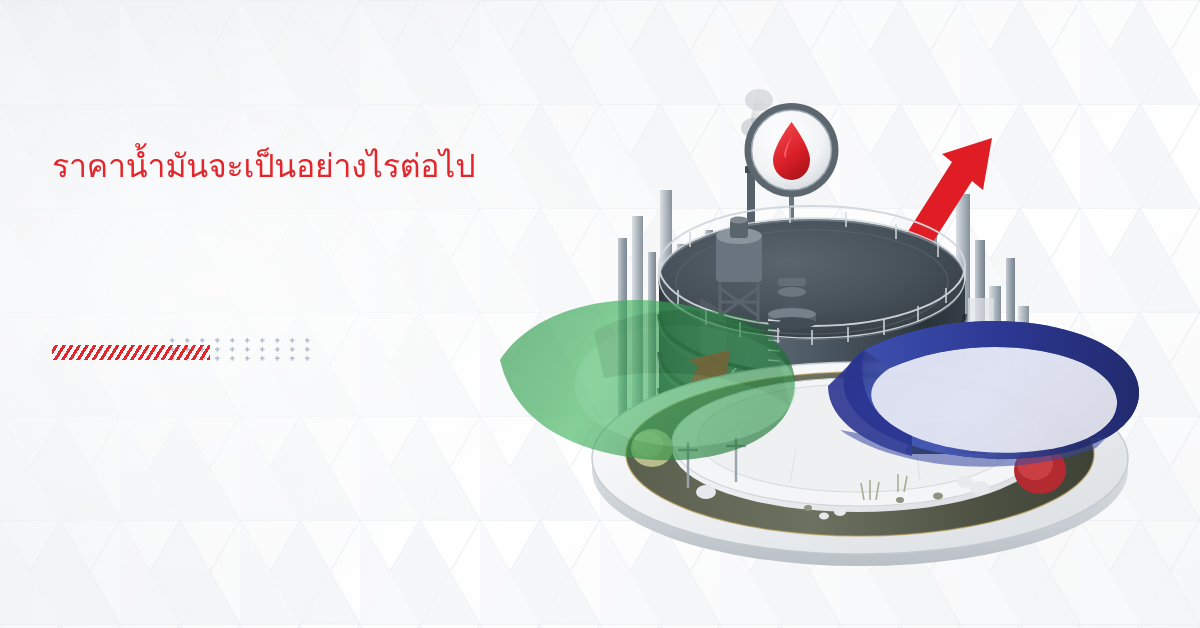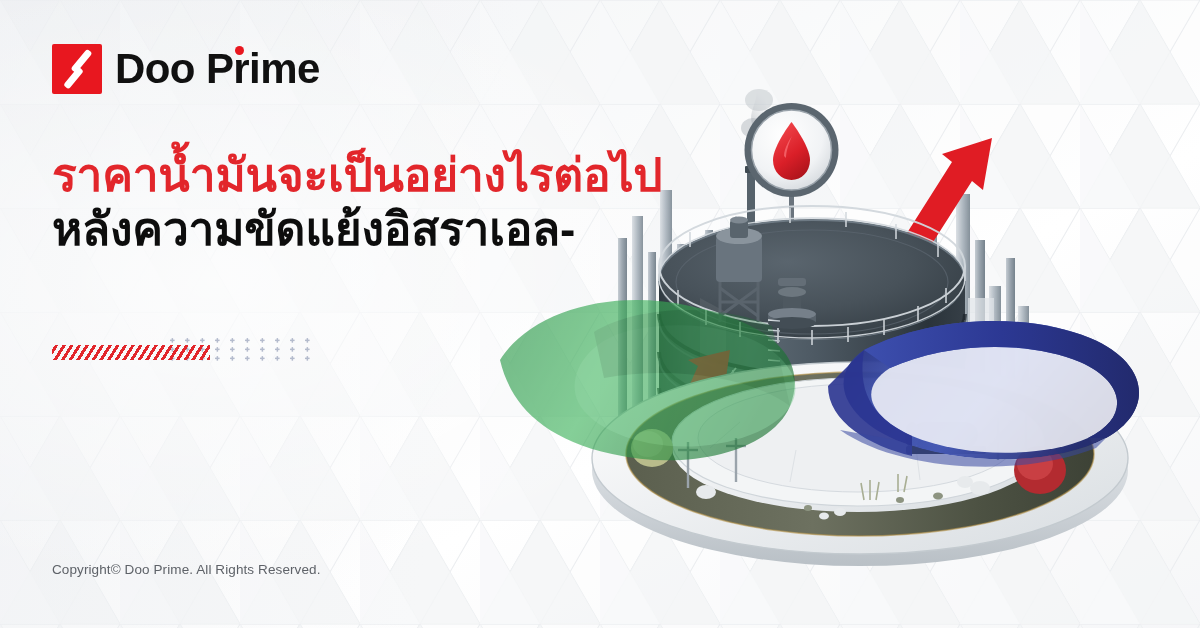--- a/index.html
+++ b/index.html
@@ -61,21 +61,21 @@
     position:absolute; width:9px; height:9px; border-radius:50%;
     background:#e8171f; left:120px; top:-2px;
   }
 
   
   .headline {
     position:absolute; left:52px; top:148px; z-index:30;
     width:640px;
   }
   .headline .hl {
-    font-size:46px; font-weight:700; line-height:1.18;
+    font-size:32px; font-weight:400; line-height:1.18;
     letter-spacing:-.2px; white-space:nowrap;
     font-family:"Liberation Sans","DejaVu Sans",sans-serif;
   }
   .headline .hl.red   { color:#e2262b; }
   .headline .hl.dark  { color:#0d0d0d; }
 
   
   .deco {
     position:absolute; left:52px; top:337px; z-index:30;
     width:260px; height:26px;
@@ -482,46 +482,36 @@
           <path d="M288,356 C288,392 330,416 372,426 L372,406
                    C328,386 318,358 324,320 Z" fill="#2a3490" opacity=".9"></path>
           <path d="M300,400 C360,442 480,448 556,418 L566,408
                    C514,436 420,436 356,410 Z" fill="#3747a0" opacity=".55"></path>
         </g>
 
       </g>
     </svg>
   </div>
 
-  <div class="logo-wrap">
-    <div class="logo-mark">
-      <span class="slash s1"></span>
-      <span class="slash s2"></span>
-
-    </div>
-    <div class="logo-text">Doo Prime<span class="logo-dot"></span></div>
-  </div>
 
   <div class="headline">
     <div class="hl red">ราคาน้ำมันจะเป็นอย่างไรต่อไป</div>
-    <div class="hl dark">หลังความขัดแย้งอิสราเอล-</div>
   </div>
 
   <div class="deco">
     <div class="dots">
       <svg width="150" height="26" xmlns="http://www.w3.org/2000/svg">
         <defs>
           <pattern id="plusPat" width="15" height="9" patternUnits="userSpaceOnUse">
             <g fill="#7a86a6" opacity=".55">
               <rect x="6" y="2.6" width="4.6" height="1.5"></rect>
               <rect x="7.6" y="1.1" width="1.5" height="4.6"></rect>
             </g>
           </pattern>
         </defs>
         <rect width="150" height="26" fill="url(#plusPat)"></rect>
       </svg>
     </div>
     <div class="hatch"></div>
   </div>
 
-  <div class="copyright">Copyright© Doo Prime. All Rights Reserved.</div>
 
 </div>
 
 </body></html>

